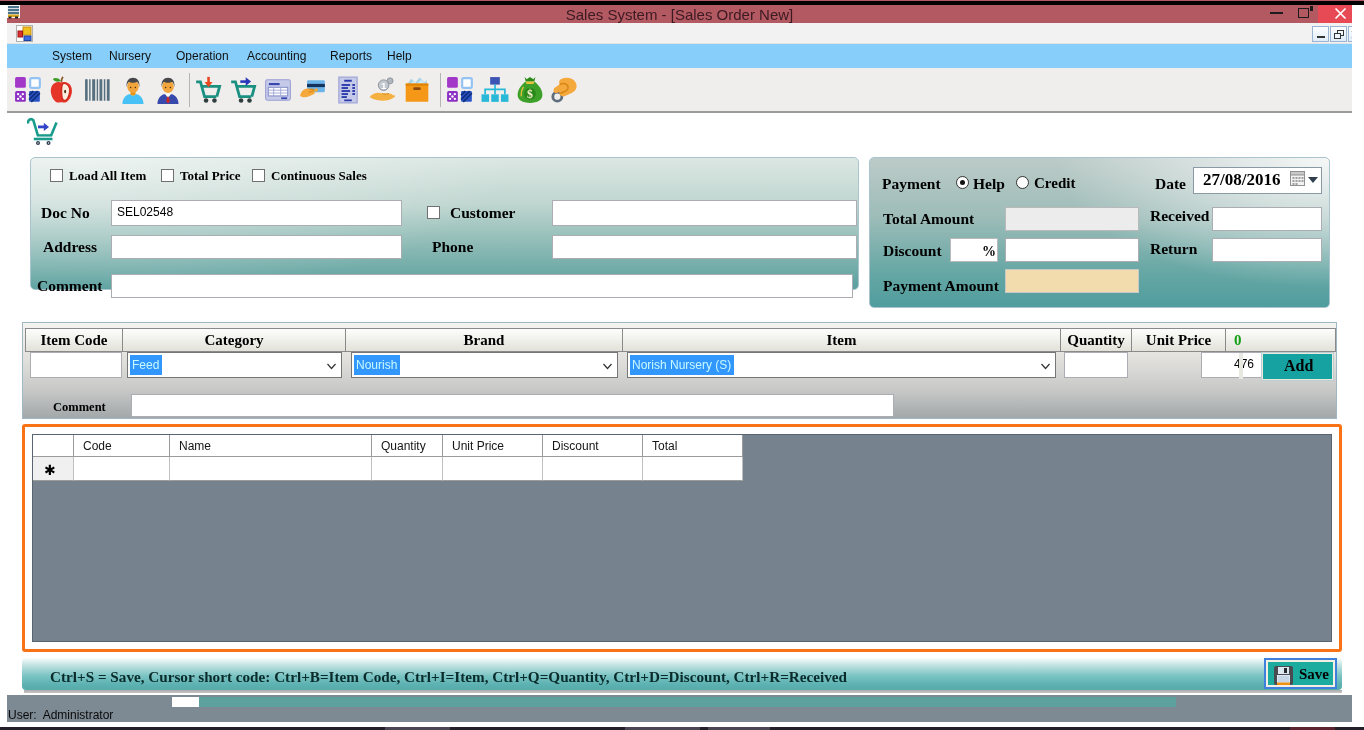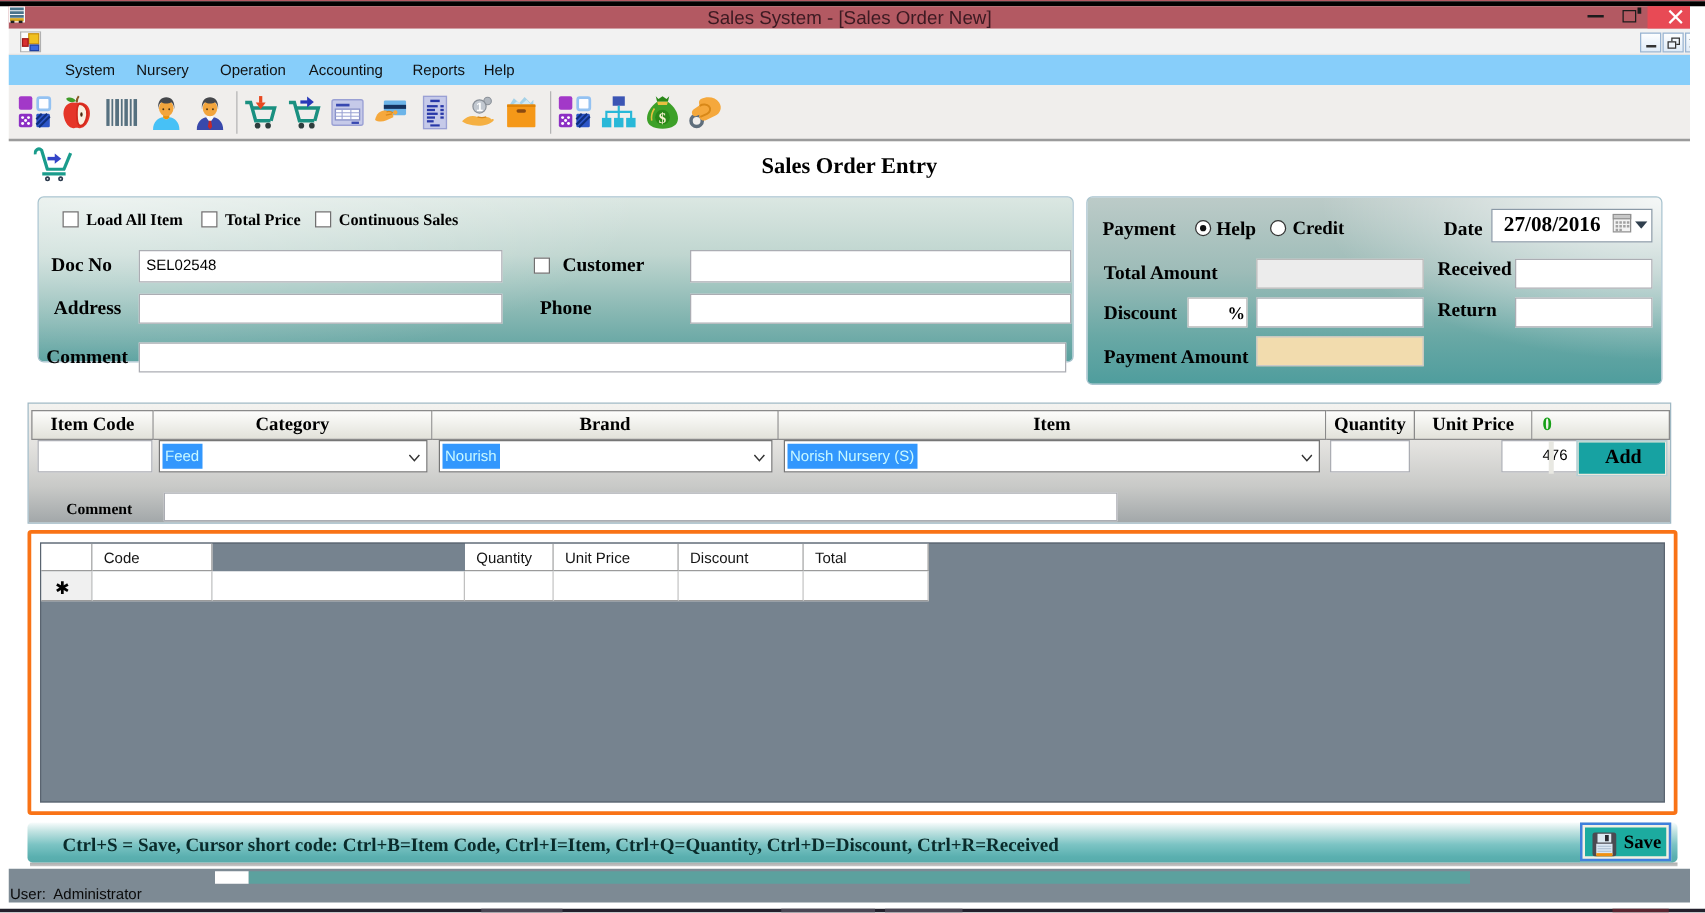--- a/index.html
+++ b/index.html
@@ -293,21 +293,20 @@
     <path d="M29.5 5.5 L24 18.8" fill="none" stroke="#1a9c8c" stroke-width="2.6"></path>
     <path d="M10 18.4 L25 18.4" stroke="#1a9c8c" stroke-width="2.4"></path>
     <path d="M6.8 22 L25.5 22" stroke="#1a9c8c" stroke-width="2.6"></path>
     <rect x="11" y="8.5" width="6.2" height="2.8" fill="#3344c8"></rect>
     <path d="M16.8 5.8 L22 9.9 L16.8 14 Z" fill="#3344c8"></path>
     <circle cx="11" cy="26" r="2" fill="#2c3b4e"></circle>
       <circle cx="11" cy="26" r="0.7" fill="#eee"></circle>
     <circle cx="21.5" cy="26" r="2" fill="#2c3b4e"></circle>
       <circle cx="21.5" cy="26" r="0.7" fill="#eee"></circle>
   </svg>
-  <div class="abs serif" id="heading">Sales Order Entry</div>
 
   <div class="abs" id="panelL">
     <div class="cb" style="left:19px;top:11px"></div>
       <div class="lab" style="left:38px;top:10px;font-size:13px">Load All Item</div>
     <div class="cb" style="left:130px;top:11px"></div>
       <div class="lab" style="left:149px;top:10px;font-size:13px">Total Price</div>
     <div class="cb" style="left:221px;top:11px"></div>
       <div class="lab" style="left:240px;top:10px;font-size:13px">Continuous Sales</div>
 
     <div class="lab" style="left:10px;top:46px;font-size:15.5px">Doc No</div>
@@ -408,20 +407,21 @@
     </div>
 
     <div class="lab" style="left:30px;top:77px;font-size:12.5px">Comment</div>
     <div class="tb" style="left:108px;top:71px;width:763px;height:23px"></div>
   </div>
 
   <div class="abs" id="gridpanel">
     <div class="abs" id="gridarea">
       <div class="gh" style="left:0;width:41px"></div>
       <div class="gh" style="left:41px;width:96px">Code</div>
+      <div class="gh" style="left:137px;width:202px">Name</div>
       <div class="gh" style="left:339px;width:71px">Quantity</div>
       <div class="gh" style="left:410px;width:100px">Unit Price</div>
       <div class="gh" style="left:510px;width:100px">Discount</div>
       <div class="gh" style="left:610px;width:100px">Total</div>
       <div class="gc" style="left:0;width:41px;background:#f0f0f0;text-align:left;font-size:14px;padding:5px 0 0 11px">✱</div>
       <div class="gc" style="left:41px;width:96px"></div>
       <div class="gc" style="left:137px;width:202px"></div>
       <div class="gc" style="left:339px;width:71px"></div>
       <div class="gc" style="left:410px;width:100px"></div>
       <div class="gc" style="left:510px;width:100px"></div>

